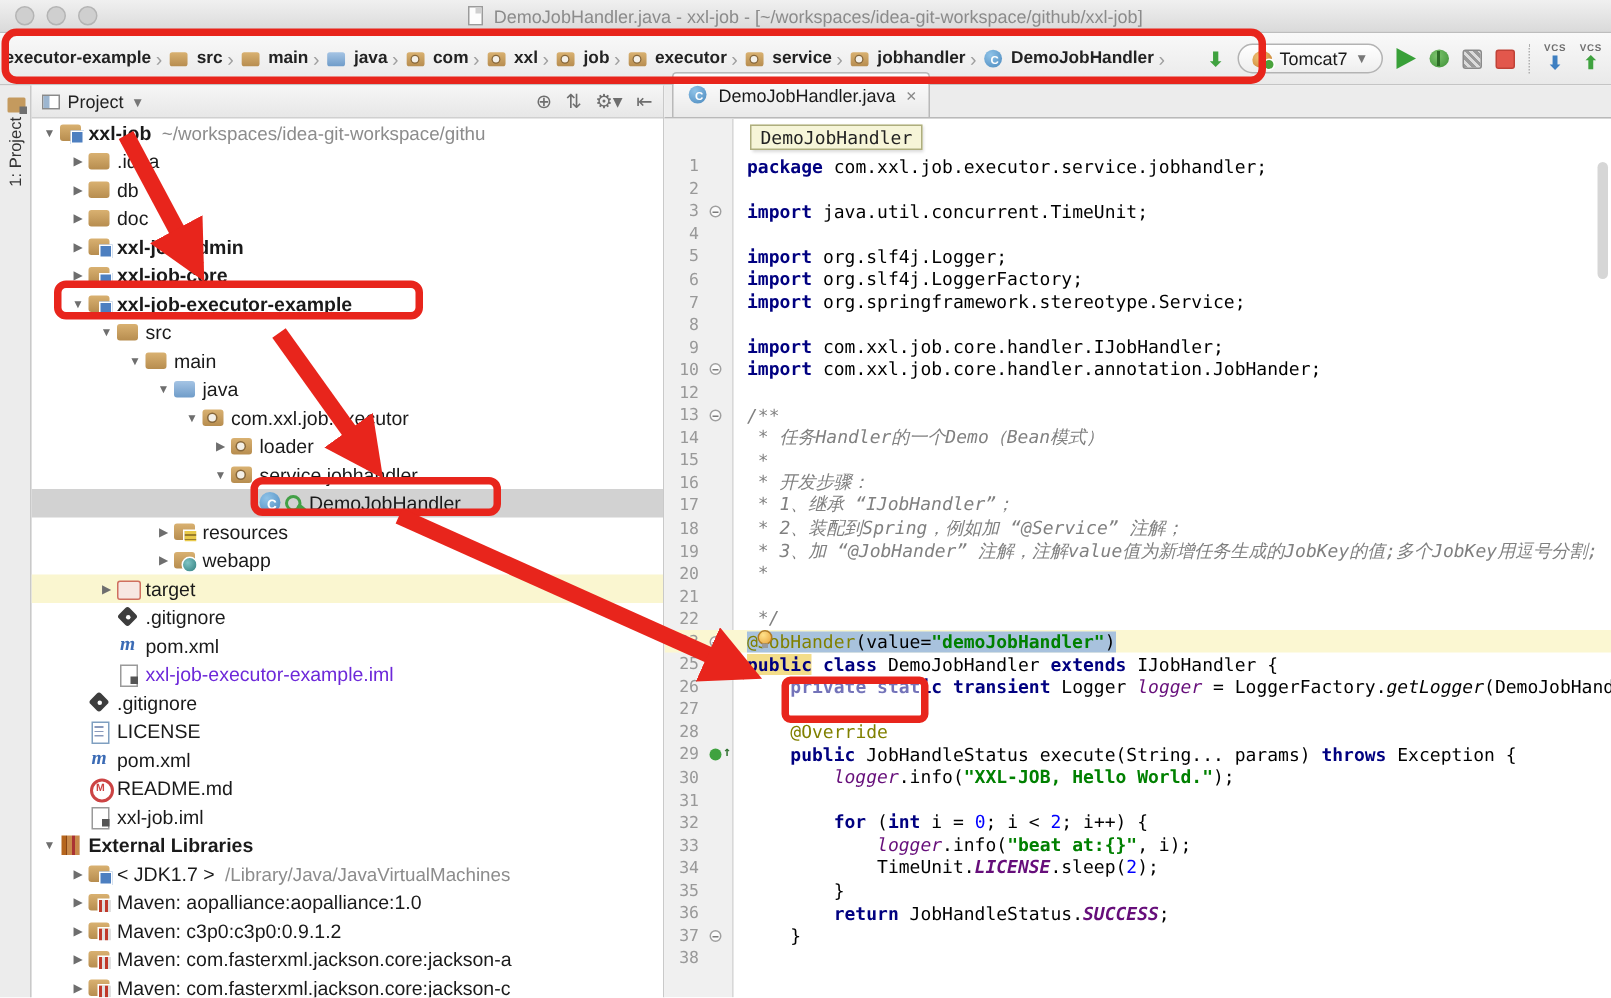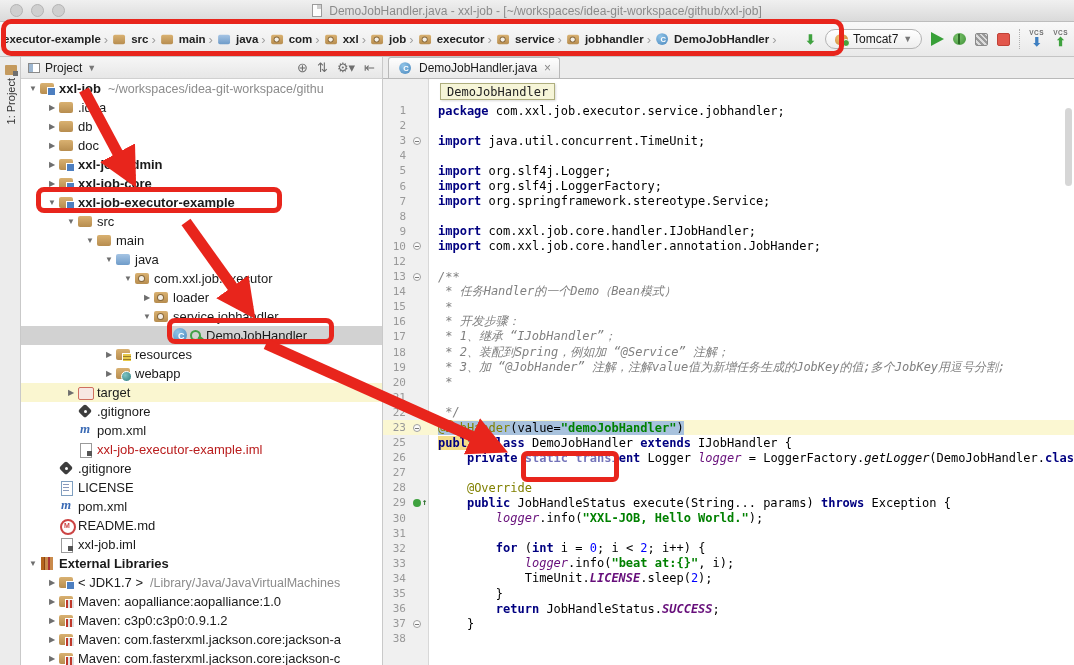--- a/index.html
+++ b/index.html
@@ -42,35 +42,35 @@
 
   
   .main { display:flex; height:608px; }
   .tool-strip { width:21px; background:#ececec; border-right:1px solid #c9c9c9; position:relative; }
   .strip-btn { position:absolute; top:8px; left:0; width:21px; display:flex; flex-direction:column; align-items:center; gap:3px; }
   .strip-ic { width:12px; height:10px; background:#c49a5e; border-radius:1px; position:relative; }
   .strip-ic::after { content:""; position:absolute; right:-1px; bottom:-1px; width:5px; height:5px; background:#6f6f6f; }
   .strip-label { writing-mode:vertical-rl; transform:rotate(180deg); font-size:11px; color:#333; }
 
   
-  .project { width:362px; border-right:1px solid #c9c9c9; display:flex; flex-direction:column; background:#fff; }
+  .project { width:422px; border-right:1px solid #c9c9c9; display:flex; flex-direction:column; background:#fff; }
   .proj-header { height:22px; flex:0 0 22px; background:linear-gradient(#f6f6f6,#e7e7e7); border-bottom:1px solid #d0d0d0;
                  display:flex; align-items:center; padding:0 7px; gap:5px; font-size:12px; color:#222; }
   .proj-win-ic { width:12px; height:10px; border:1px solid #8a8a8a; background:#fff; position:relative; }
   .proj-win-ic::after { content:""; position:absolute; left:0; top:0; width:4px; height:8px; background:#9db6d0; }
   .hdr-icons { margin-left:auto; display:flex; align-items:center; gap:9px; color:#6e6e6e; font-size:13px; }
   .hdr-icons span { line-height:1; }
   .tree { flex:1; overflow:hidden; position:relative; padding-top:0; font-size:13px; }
   .trow { height:19px; display:flex; align-items:center; white-space:nowrap; }
   .trow.selected { background:#d2d2d2; }
   .trow.cream { background:#faf6d0; }
   .tarrow { width:12px; flex:0 0 12px; font-size:8px; color:#6e6e6e; text-align:center; }
   .tlabel { margin-left:3px; }
   .tlabel.b { font-weight:bold; }
-  .tlabel.g { color:#b91c1c; }
+  .tlabel.g { color:#6d28d9; }
   .tsub { color:#8c8c8c; margin-left:7px; font-size:12.5px; }
   .tree-scroll { position:absolute; right:2px; top:108px; width:7px; height:78px; background:rgba(120,120,120,.30); border-radius:4px; }
 
   
   .ic { width:17px; height:15px; flex:0 0 17px; position:relative; display:inline-block; }
   .ic::before,.ic::after { content:""; position:absolute; }
   .ic-folder::before, .ic-module::before, .ic-package::before, .ic-resources::before,
   .ic-webapp::before, .ic-mavenlib::before, .ic-jdk::before
     { left:1px; top:2px; width:14px; height:11px; border-radius:2px; background:linear-gradient(#d9b171,#b78d4f); }
   .ic-folder-blue::before { left:1px; top:2px; width:14px; height:11px; border-radius:2px; background:linear-gradient(#a5c4e4,#6f9cc9); }
@@ -92,21 +92,21 @@
   .ic-iml::after { right:2px; bottom:1px; width:5px; height:5px; background:#555; }
   .ic-license::before { left:3px; top:1px; width:10px; height:13px; background:#fff; border:1px solid #7f9fc0; }
   .ic-license::after { left:5px; top:4px; width:6px; height:7px; background:repeating-linear-gradient(#8899bb 0 1px,transparent 1px 3px); }
   .ic-readme::before { left:2px; top:1px; width:12px; height:12px; border:2px solid #c44; border-radius:50%; }
   .ic-readme::after { content:"M"; font:bold 7px "Liberation Sans",sans-serif; color:#c44; left:6px; top:4px; }
   .ic-extlib::before { left:2px; top:1px; width:12px; height:13px; background:repeating-linear-gradient(90deg,#b5651d 0 3px,#8a4513 3px 4px,#c98a4b 4px 7px,#a33 7px 9px,#c98a4b 9px 12px); }
 
   
   .editor { flex:1; display:flex; flex-direction:column; background:#fff; min-width:0; }
   .tabbar { height:22px; flex:0 0 22px; background:#ececec; border-bottom:1px solid #b9b9b9; display:flex; align-items:flex-end; padding-left:5px; }
-  .tab { height:21px; display:flex; align-items:center; gap:5px; padding:0 8px; font-size:12px;
+  .tab { height:30px; display:flex; align-items:center; gap:5px; padding:0 8px; font-size:12px;
          background:linear-gradient(#fefefe,#e9e9e9); border:1px solid #b9b9b9; border-bottom:none; border-radius:3px 3px 0 0; }
   .tab .ic { transform:scale(.85); }
   .tab-close { color:#888; font-size:12px; margin-left:2px; }
   .code-wrap { flex:1; position:relative; overflow:hidden; font-family:"DejaVu Sans Mono",monospace; font-size:12px; }
   .gutter-bg { position:absolute; left:0; top:0; bottom:0; width:46px; background:#f0f0f0; border-right:1px solid #d8d8d8; }
   .popup { position:absolute; left:57px; top:4px; background:#f6f5d8; border:1px solid #aeae7e; padding:0 6px; height:17px;
            line-height:16px; font-size:12px; color:#222; box-shadow:1px 1px 2px rgba(0,0,0,.15); z-index:5; }
   .clines { position:absolute; left:0; top:24px; right:0; }
   .cline { height:15.1px; display:flex; align-items:center; white-space:pre; }
   .cline.caret-row { background:#fbf7d2; }

